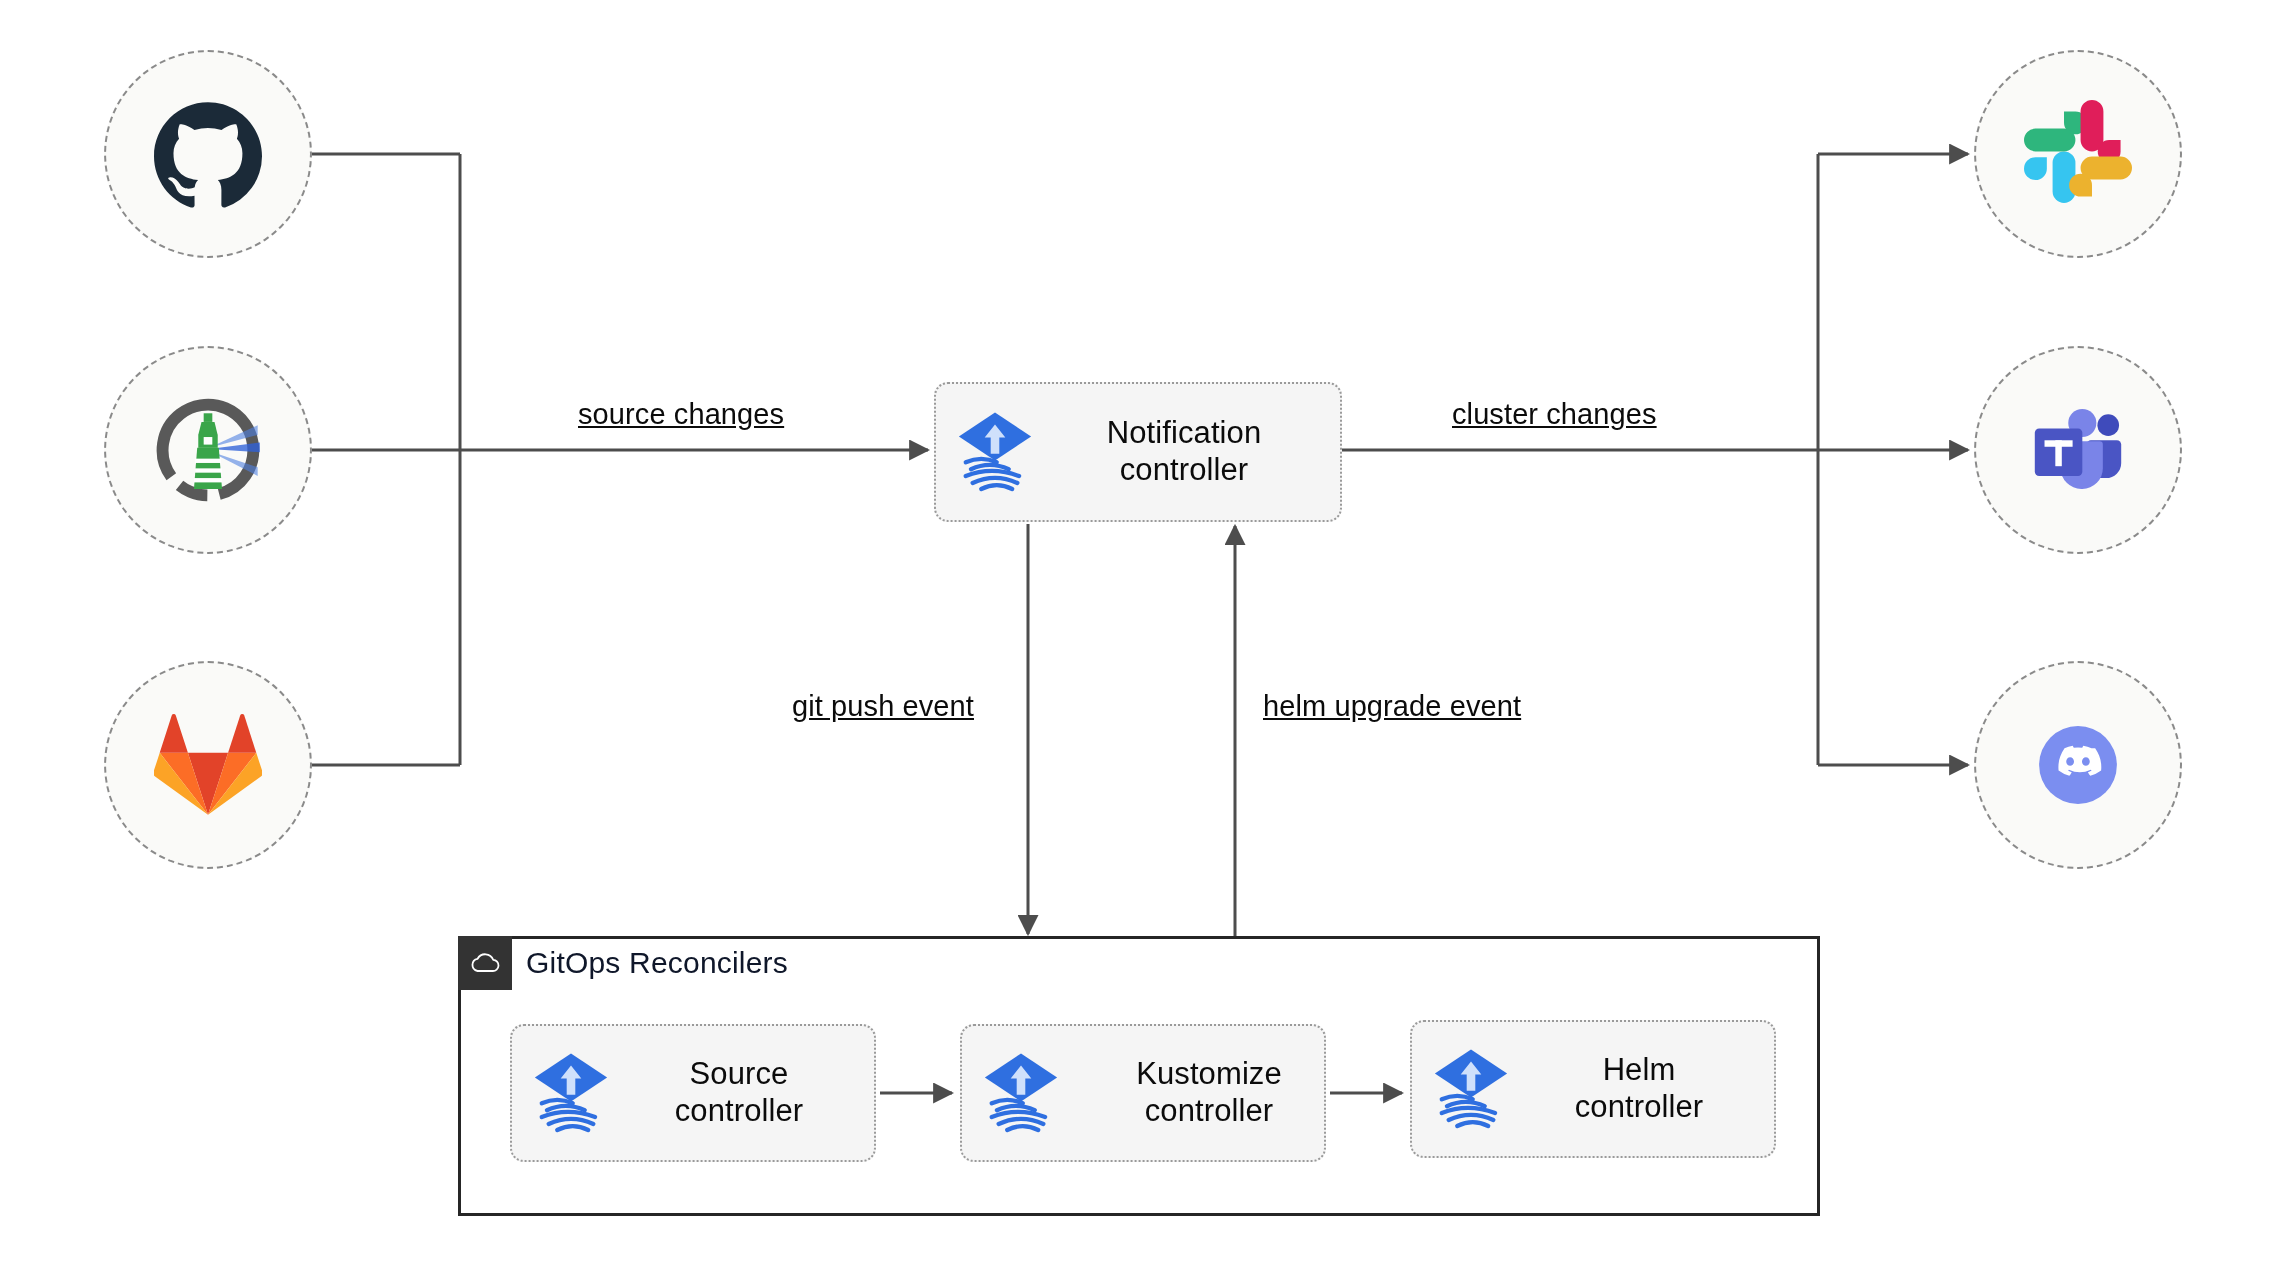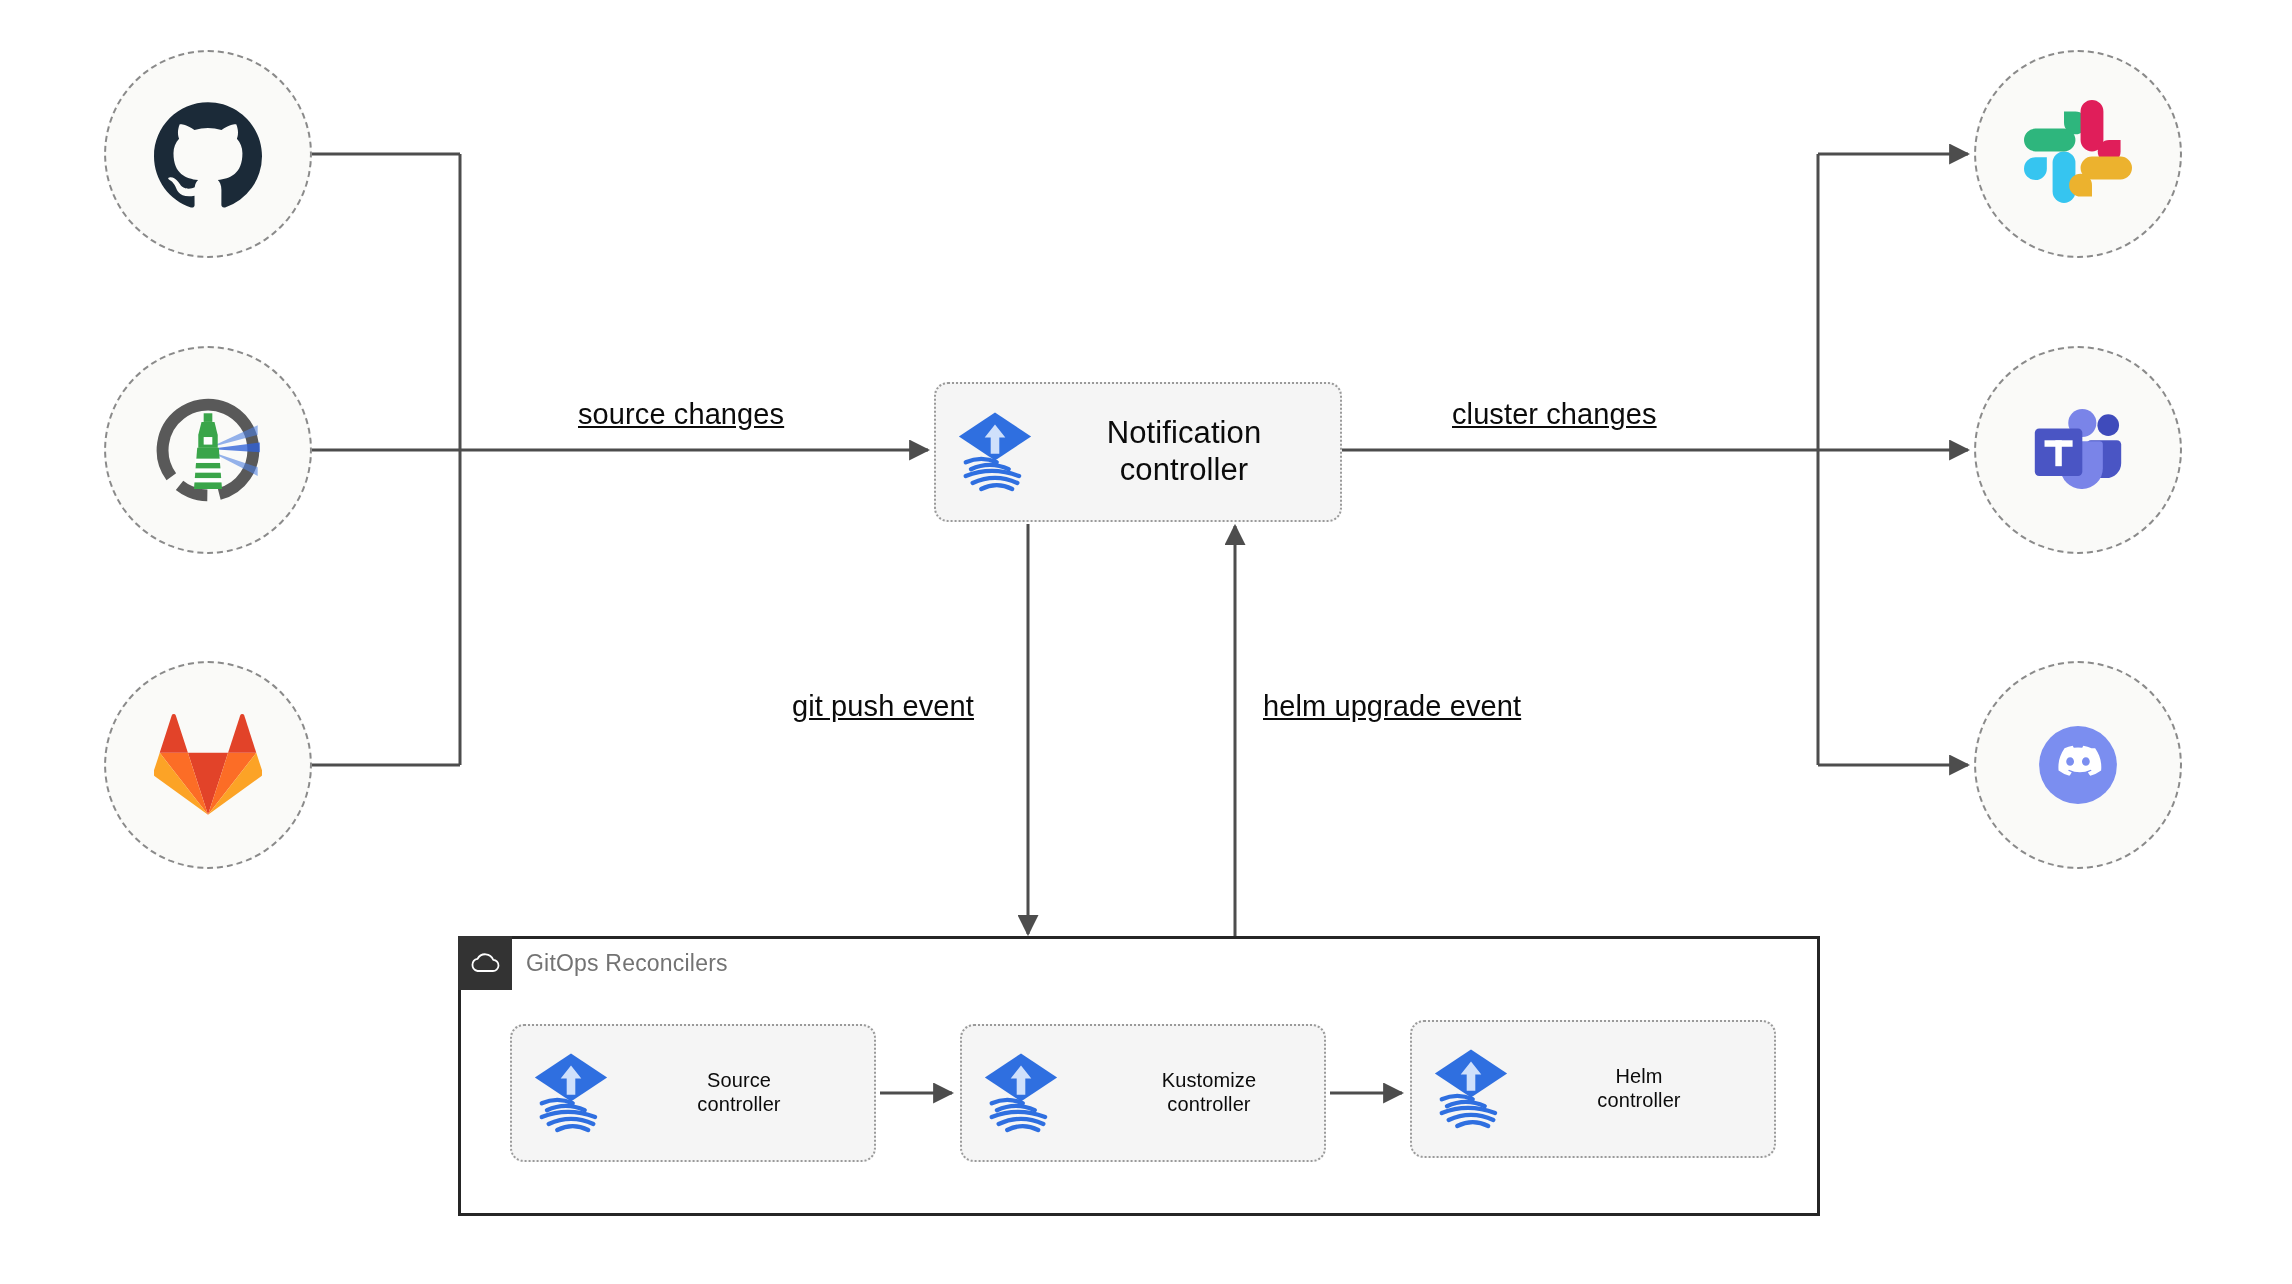--- a/index.html
+++ b/index.html
@@ -59,21 +59,21 @@
   }
   .card .flux-mark {
     width: 86px;
     height: 86px;
     flex: 0 0 auto;
     margin-right: 6px;
   }
   .card .card-label {
     flex: 1 1 auto;
     text-align: center;
-    font-size: 20px;
+    font-size: 31px;
     line-height: 1.18;
     color: #0b0b0b;
     white-space: pre-line;
     letter-spacing: .1px;
   }
   #card-notification {
     left: 934px;
     top: 382px;
     width: 408px;
     height: 140px;
@@ -108,22 +108,22 @@
     background: #333333;
     display: flex;
     align-items: center;
     justify-content: center;
     flex: 0 0 auto;
   }
   #gitops-title {
     display: flex;
     align-items: center;
     padding-left: 14px;
-    font-size: 23px;
-    color: #737373;
+    font-size: 30px;
+    color: #0f172a;
     letter-spacing: .2px;
   }
 
   
   .edge-label {
     position: absolute;
     font-size: 29px;
     color: #0b0b0b;
     white-space: nowrap;
     letter-spacing: .1px;

